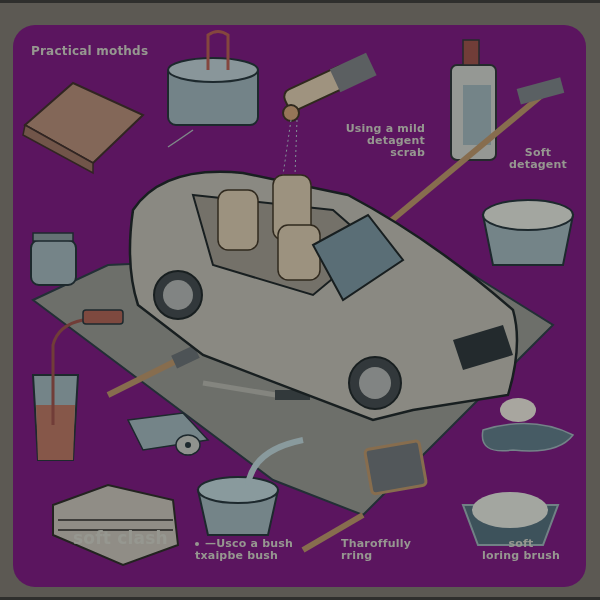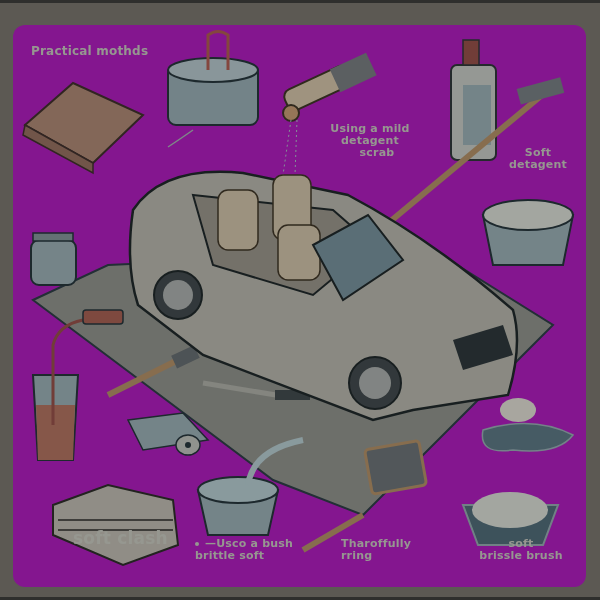--- a/index.html
+++ b/index.html
@@ -1,25 +1,25 @@
 <!DOCTYPE html>
 <html><head>
 <meta charset="utf-8">
 <style>
   html,body{margin:0;padding:0;}
   body{width:600px;height:600px;background:#6e6a63;overflow:hidden;position:relative;font-family:"DejaVu Sans",sans-serif;}
   .frame{position:absolute;left:0;top:0;width:600px;height:600px;background:#716d66;}
   .frame-top-line{position:absolute;left:0;top:0;width:600px;height:3px;background:#3a3a38;}
   .frame-bot-line{position:absolute;left:0;bottom:0;width:600px;height:3px;background:#3a3a38;}
-  .panel{position:absolute;left:13px;top:25px;width:573px;height:562px;background:#a21caf;border-radius:12px;overflow:hidden;}
+  .panel{position:absolute;left:13px;top:25px;width:573px;height:562px;background:#701a75;border-radius:22px;overflow:hidden;}
   .illus{position:absolute;left:0;top:0;width:573px;height:562px;}
   .label{position:absolute;color:#b7b9b0;font-family:"DejaVu Sans",sans-serif;font-weight:bold;line-height:1.1;letter-spacing:0.2px;}
   .title{left:18px;top:20px;font-size:12px;font-weight:bold;}
   .l1{left:20px;top:142px;font-size:11px;width:120px;}
-  .l2{left:302px;top:98px;font-size:11px;text-align:center;width:110px;}
+  .l2{left:302px;top:98px;font-size:11px;text-align:right;width:110px;}
   .l3{left:490px;top:122px;font-size:11px;text-align:center;width:70px;}
   .l4{left:60px;top:504px;font-size:17px;}
   .l5{left:182px;top:513px;font-size:11px;width:100px;}
   .l6{left:328px;top:513px;font-size:11px;text-align:left;width:70px;}
   .l7{left:458px;top:513px;font-size:11px;text-align:center;width:100px;}
   .bullet{display:inline-block;width:4px;height:4px;border-radius:50%;background:#b7b9b0;margin-right:6px;vertical-align:middle;}
   .dim{position:absolute;left:0;top:0;width:600px;height:600px;background:rgba(0,0,0,0.18);pointer-events:none;}
 </style>
 </head>
 <body>
@@ -158,27 +158,27 @@
 
   <div class="label l3">
     <div>Soft</div>
     <div>detagent</div>
   </div>
 
   <div class="label l4">soft clash</div>
 
   <div class="label l5">
     <div><span class="bullet"></span><span>—Usco a bush</span></div>
-    <div>brittle soft</div>
+    <div>txaipbe bush</div>
   </div>
 
   <div class="label l6">
     <div>Tharoffully</div>
     <div>rring</div>
   </div>
 
   <div class="label l7">
     <div>soft</div>
-    <div>brissle brush</div>
+    <div>loring brush</div>
   </div>
 </div>
 
 <div class="dim"></div>
 
 </body></html>

